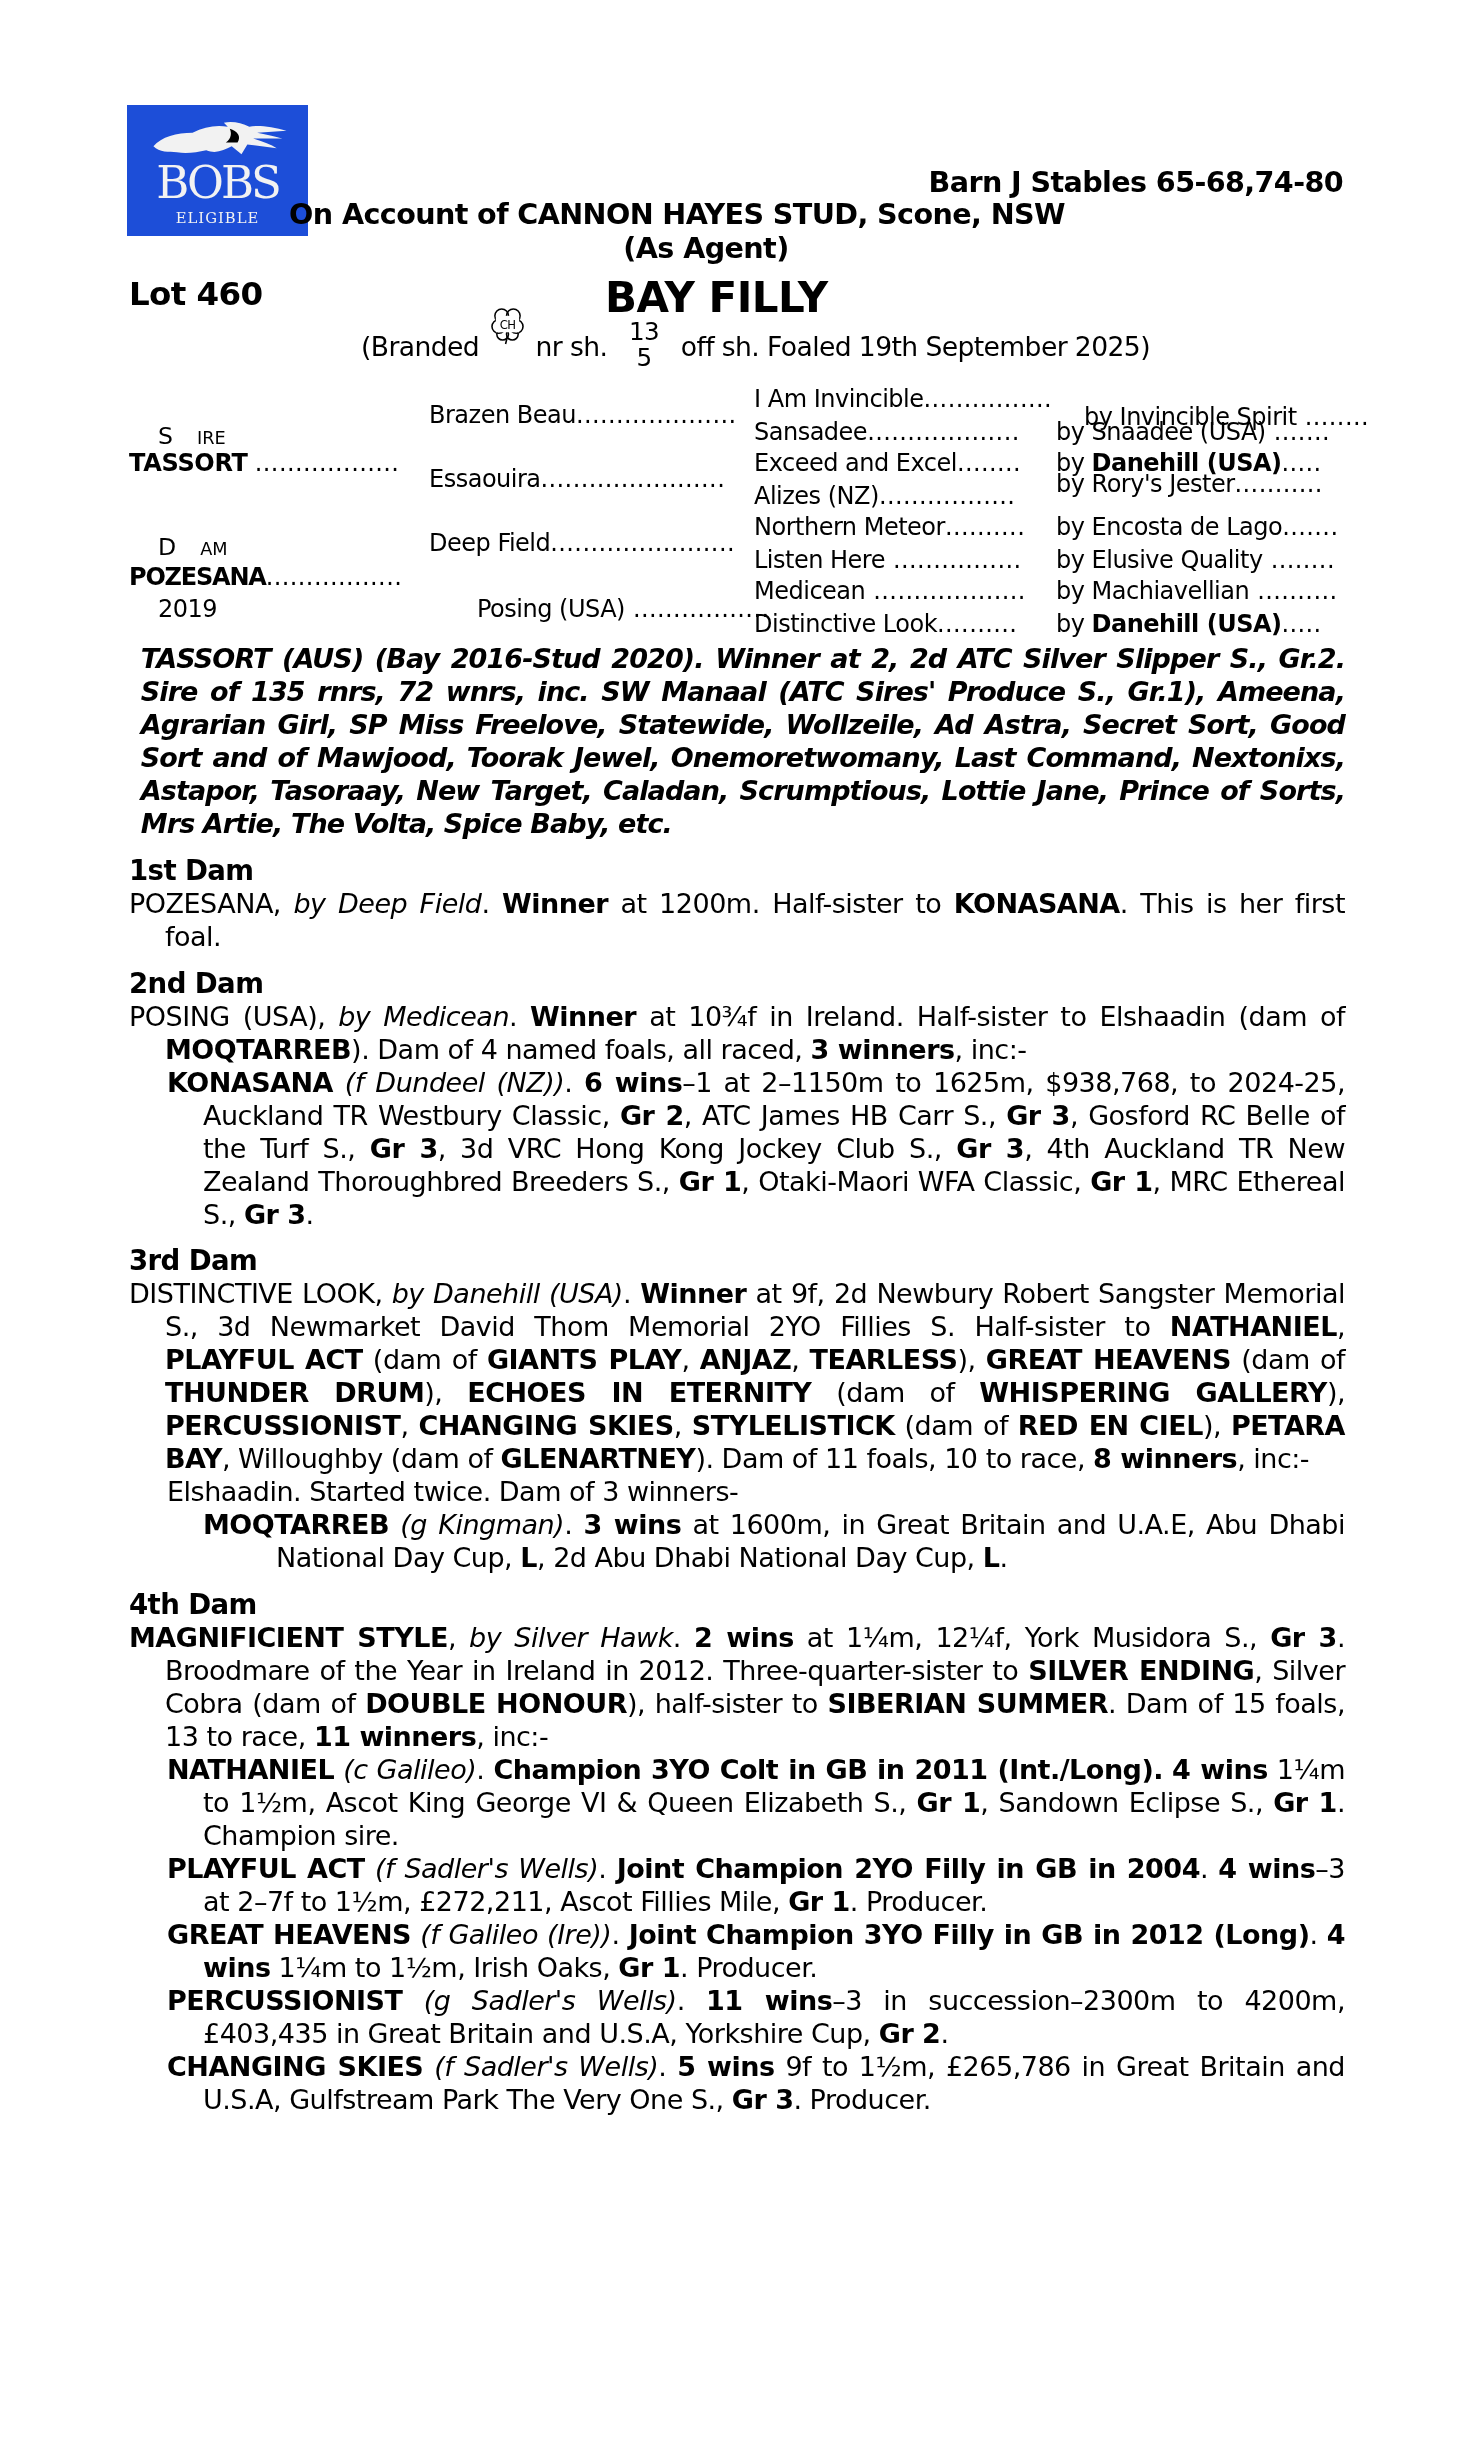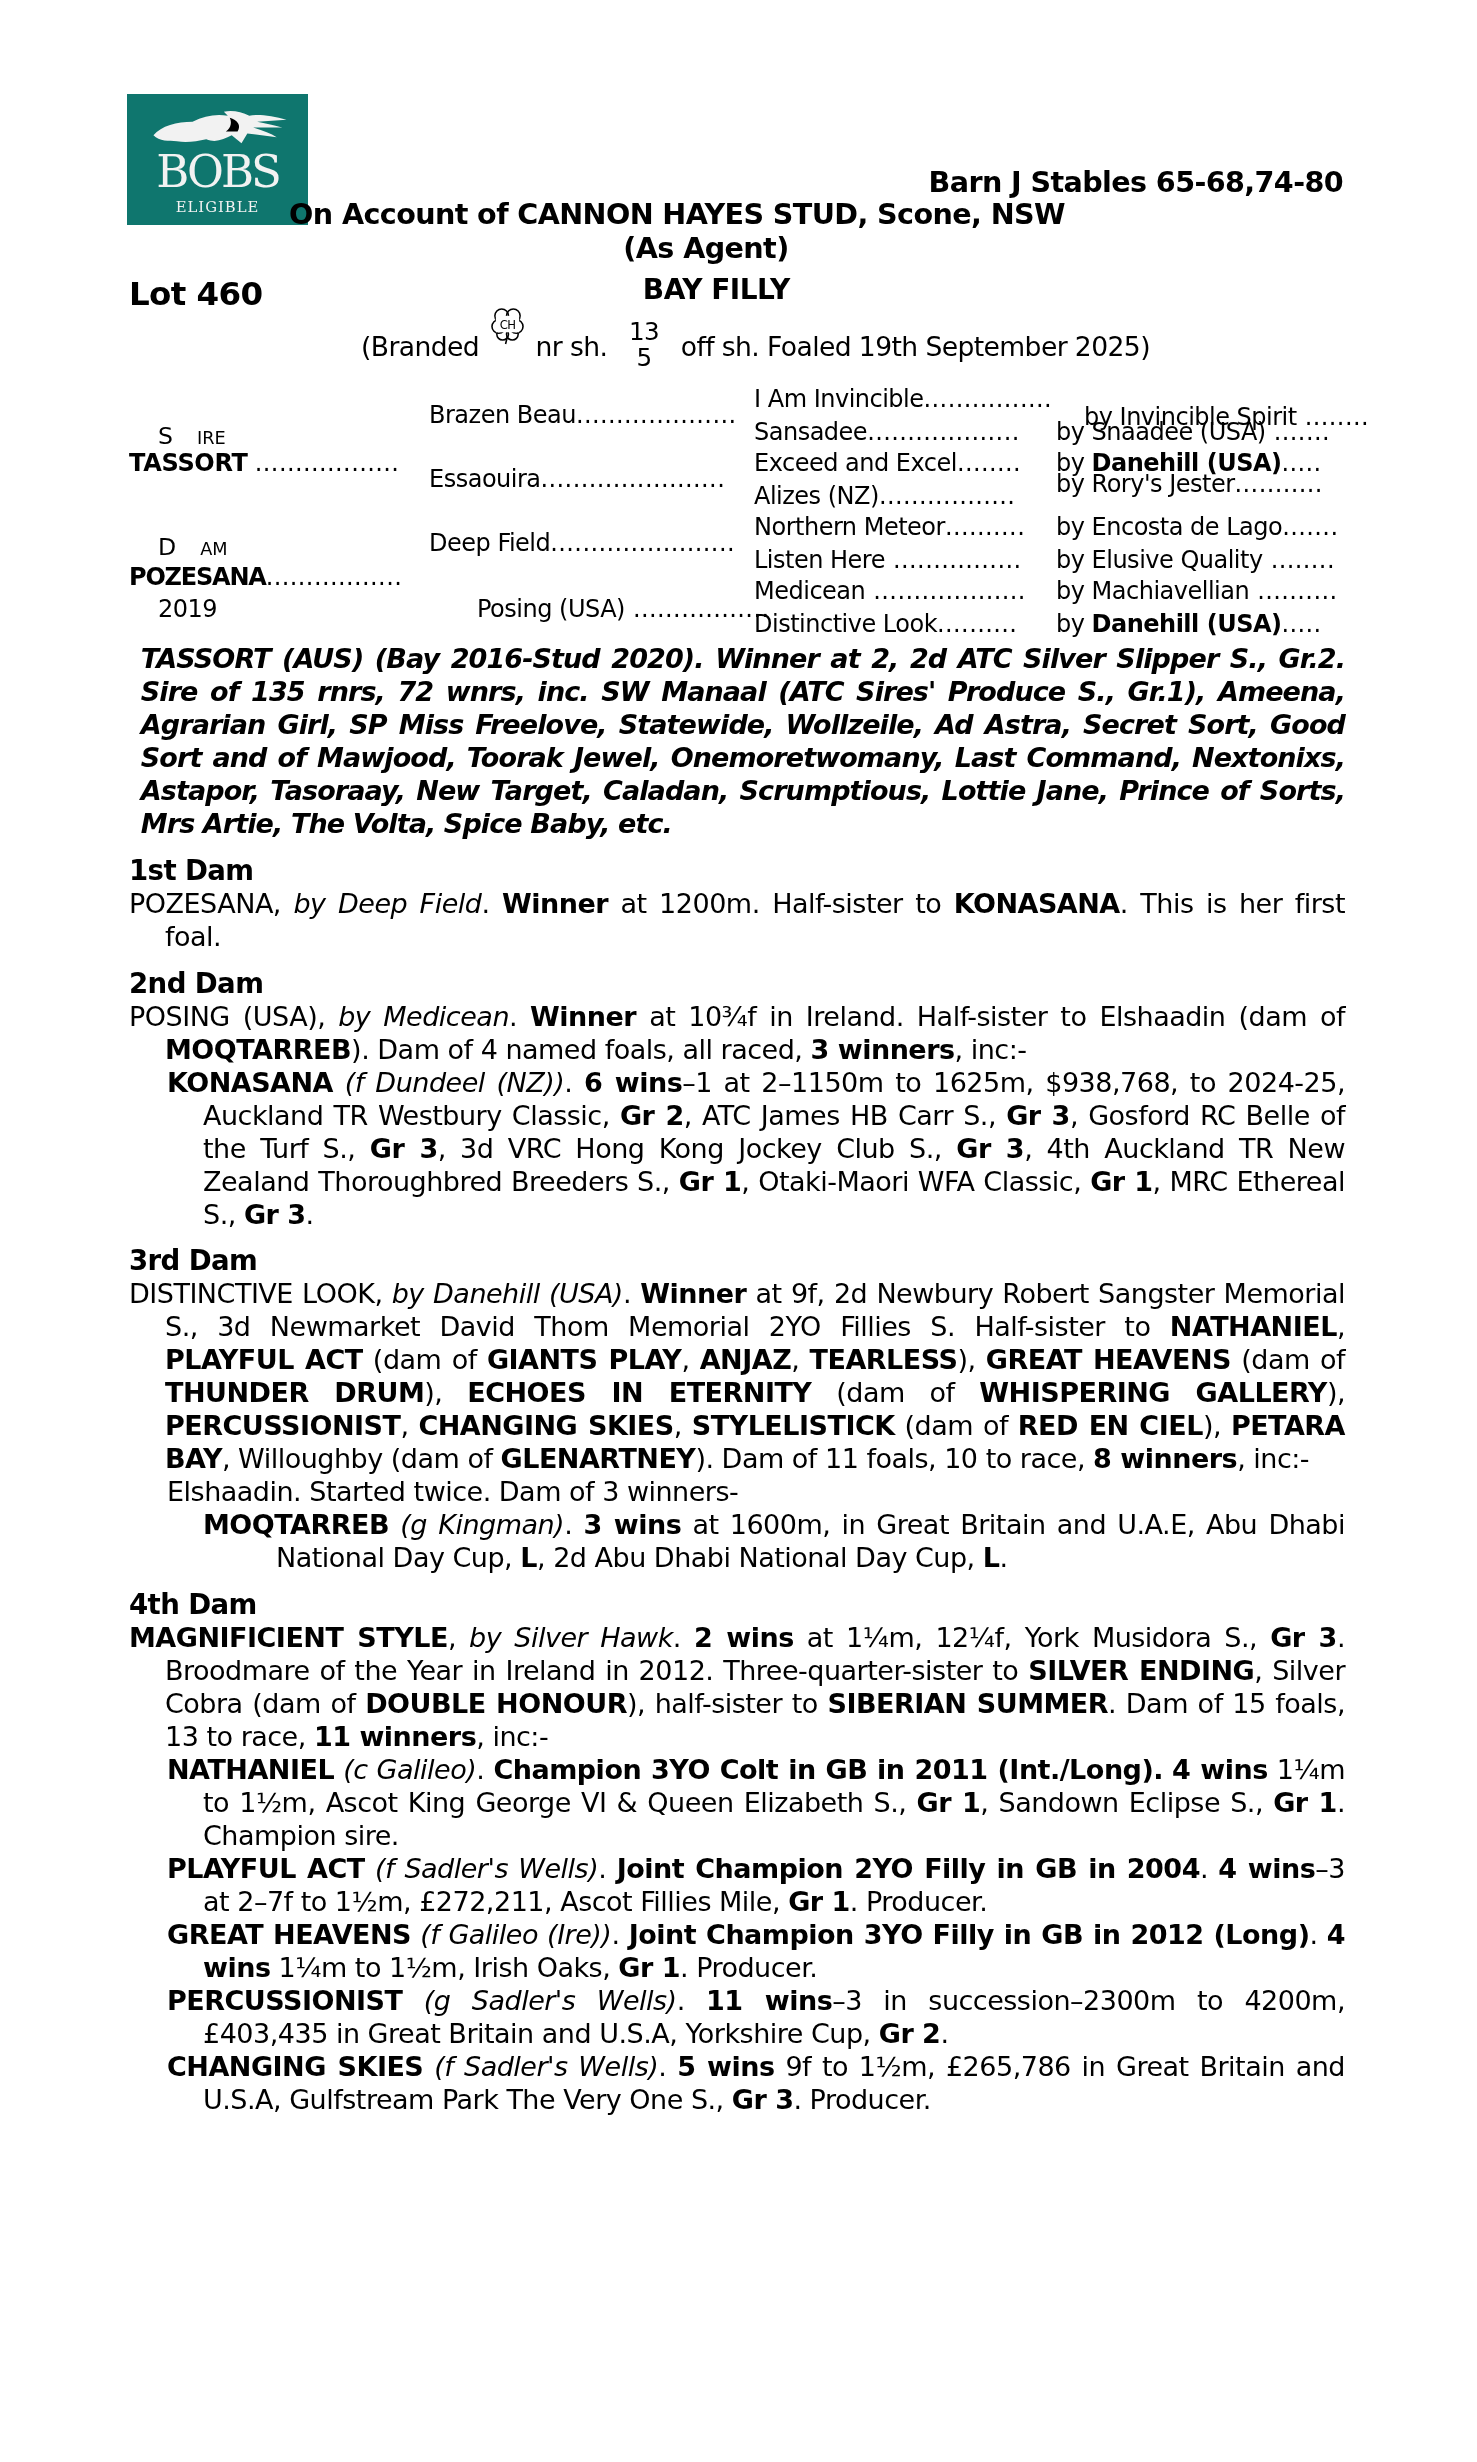--- a/index.html
+++ b/index.html
@@ -3,35 +3,35 @@
 <meta charset="utf-8">
 <style>
   html, body { margin: 0; padding: 0; background: #ffffff; }
   body { width: 1478px; height: 2463px; position: relative; overflow: hidden;
          font-family: "DejaVu Sans", sans-serif; color: #000; }
   .abs { position: absolute; white-space: nowrap; }
   .b { font-weight: bold; }
   .i { font-style: italic; }
 
   
-  #logo { position: absolute; left: 127px; top: 94px; width: 181px; height: 131px; background: #0f766e; }
+  #logo { position: absolute; left: 127px; top: 105px; width: 181px; height: 131px; background: #1d4ed8; }
   #logo svg { position: absolute; left: 19.7px; top: 11.8px; }
   #logo .bobs { position: absolute; left: 0; width: 181px; top: 55px; text-align: center;
                 font-family: "DejaVu Serif", serif; color: #f2f2f2; font-size: 45px; letter-spacing: -3px; line-height: 45px; }
   #logo .elig { position: absolute; left: 0; width: 181px; top: 104px; text-align: center;
                 font-family: "DejaVu Serif", serif; color: #f2f2f2; font-size: 14.8px; letter-spacing: 1px; }
 
   .hdr { font-weight: bold; font-size: 28.6px; letter-spacing: -0.6px; }
   #barn { right: 135px; top: 165px; }
   #account { left: 0; width: 1478px; text-align: center; top: 197px; }
   #account span { position: relative; left: -62px; }
   #agent { left: 0; width: 1478px; text-align: center; top: 231px; }
   #agent span { position: relative; left: -33px; }
   #lot { left: 129px; top: 275px; font-size: 32.5px; font-weight: bold; letter-spacing: -0.6px; }
-  #colour { left: 0; width: 1478px; text-align: center; top: 273px; font-size: 28px; font-weight: bold; letter-spacing: -0.5px; }
+  #colour { left: 0; width: 1478px; text-align: center; top: 273px; font-size: 42px; font-weight: bold; letter-spacing: -0.5px; }
   #colour span { position: relative; left: -22.7px; }
 
   #brand-line { left: 361px; top: 321px; font-size: 26.6px; letter-spacing: -0.6px; }
   #brand-line .brand { display: inline-block; width: 33px; height: 39px; vertical-align: -3.9px; margin: 0 3.9px; position: relative; top: -13.8px; }
   #brand-line .frac { display: inline-block; vertical-align: middle; text-align: center; line-height: 25.6px; margin: 0 13.8px; font-size: 24.6px; position: relative; top: -3.9px; }
 
   
   .ped { font-size: 24px; letter-spacing: -0.5px; }
   .lbl { font-size: 23.6px; letter-spacing: 0; }
   .lbl .sc { font-size: 17.7px; margin-left: 24px; }

